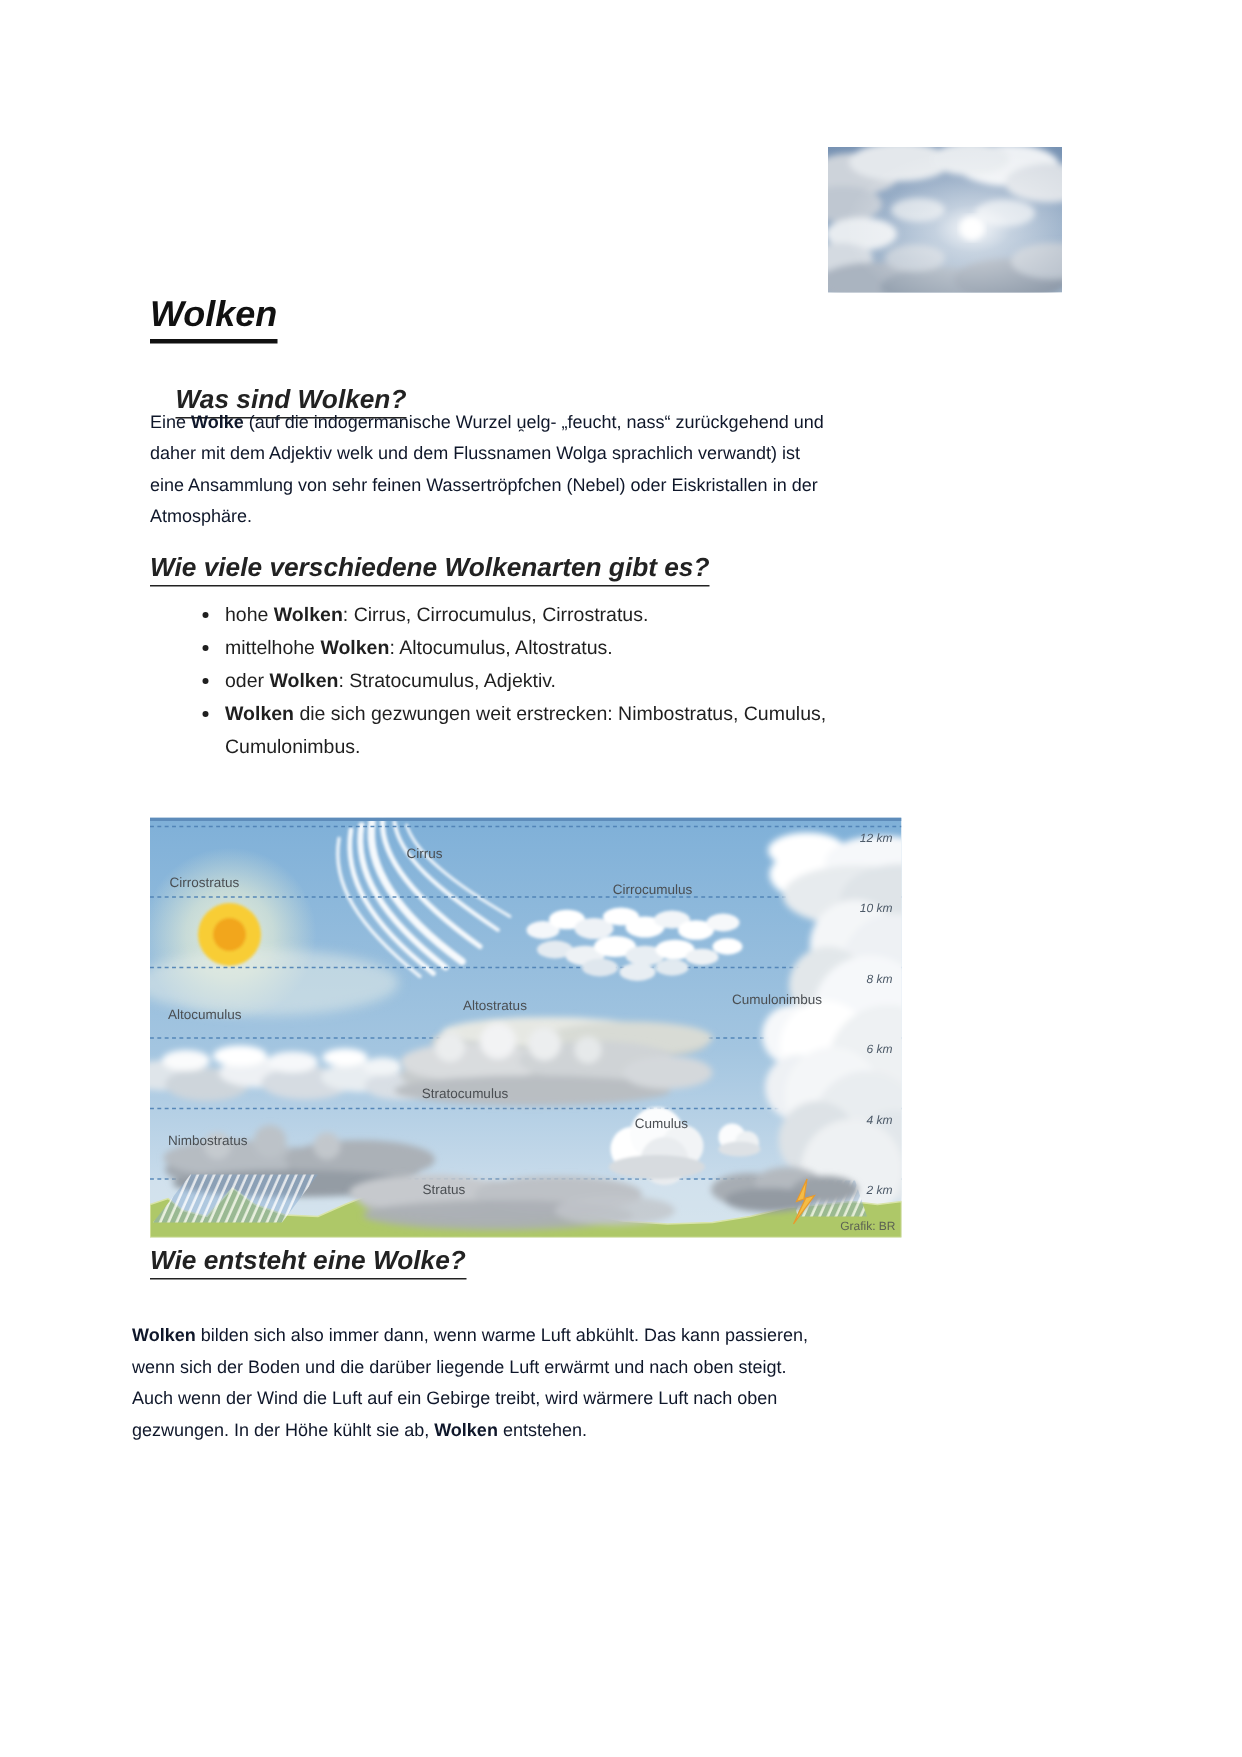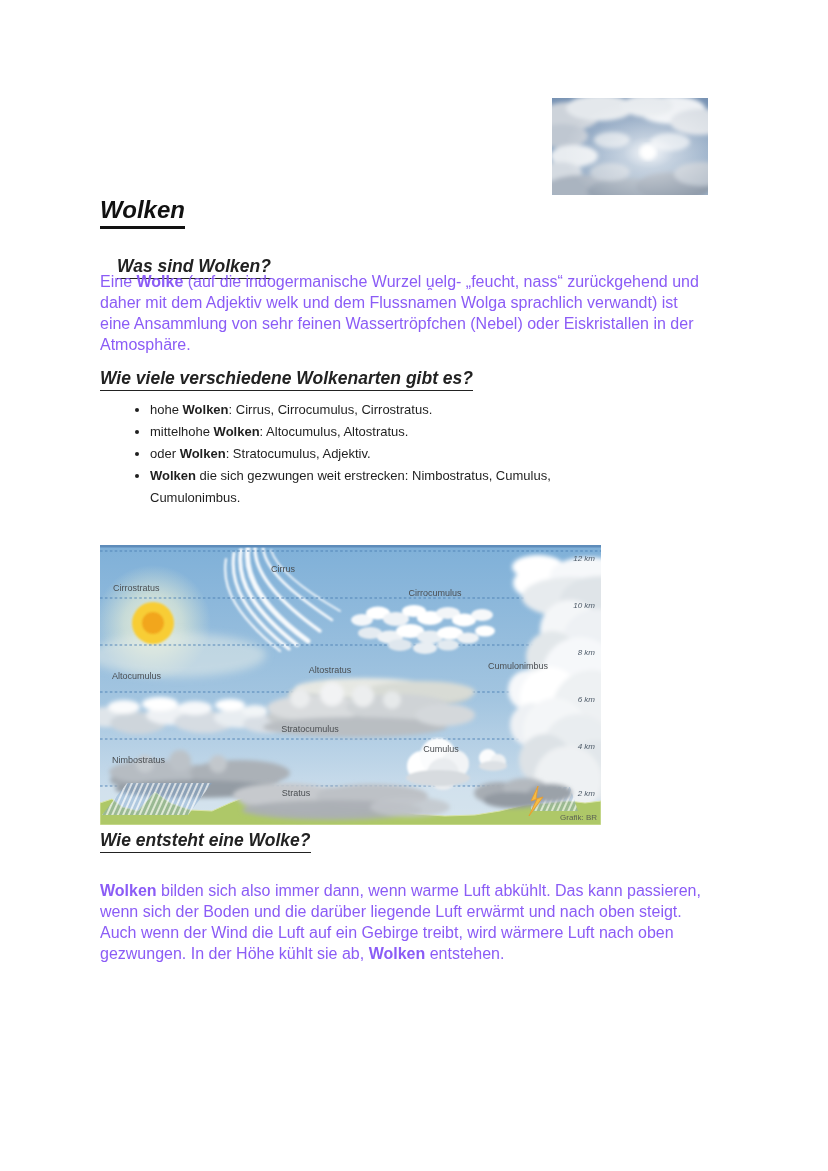--- a/index.html
+++ b/index.html
@@ -12,21 +12,21 @@
   
   .doc-title{
     left:100px;top:196px;font-size:24px;font-weight:bold;font-style:italic;
     color:#111;
   }
   .doc-title .u{display:inline-block;border-bottom:3px solid #111;padding-bottom:2px;}
   .sec-heading{
     font-size:17.5px;font-style:italic;color:#222;
   }
   .sec-heading .u{display:inline-block;border-bottom:1.6px solid #222;padding-bottom:1px;}
-  .body-text{font-size:16px;line-height:21px;color:#8b5cf6;}
+  .body-text{font-size:12px;line-height:21px;color:#0f172a;}
   .body-text .line{display:block;white-space:nowrap;}
   b{font-weight:bold;}
   ul.cloud-list{margin:0;padding:0 0 0 50px;list-style:disc outside;}
   ul.cloud-list li{font-size:13px;line-height:22px;color:#1f1f1f;}
   ul.cloud-list .line{display:block;white-space:nowrap;}
   .photo-frame{left:552px;top:98px;width:156px;height:97px;}
   .diagram-frame{left:100px;top:545px;width:501px;height:280px;}
   svg{display:block;}
   .dg-label{font-size:9px;fill:#4a4e52;}
   .dg-alt{font-size:8px;font-style:italic;fill:#4d5a68;}
@@ -294,18 +294,18 @@
     <text x="495" y="204" text-anchor="end" class="dg-alt">4 km</text>
     <text x="495" y="251" text-anchor="end" class="dg-alt">2 km</text>
   </g>
 
   <text x="497" y="275" text-anchor="end" class="dg-credit">Grafik: BR</text>
 </svg>
 </div>
 
 <h2 class="abs sec-heading" style="left:100px;top:830px;margin:0;"><span class="u">Wie entsteht eine Wolke?</span></h2>
 
-<p class="abs body-text" style="left:100px;top:880px;margin:0;">
+<p class="abs body-text" style="left:88px;top:880px;margin:0;">
   <span class="line"><b>Wolken</b><span> bilden sich also immer dann, wenn warme Luft abkühlt. Das kann passieren,</span></span>
   <span class="line">wenn sich der Boden und die darüber liegende Luft erwärmt und nach oben steigt.</span>
   <span class="line">Auch wenn der Wind die Luft auf ein Gebirge treibt, wird wärmere Luft nach oben</span>
   <span class="line"><span>gezwungen. In der Höhe kühlt sie ab, </span><b>Wolken</b><span> entstehen.</span></span>
 </p>
 
 </body></html>

